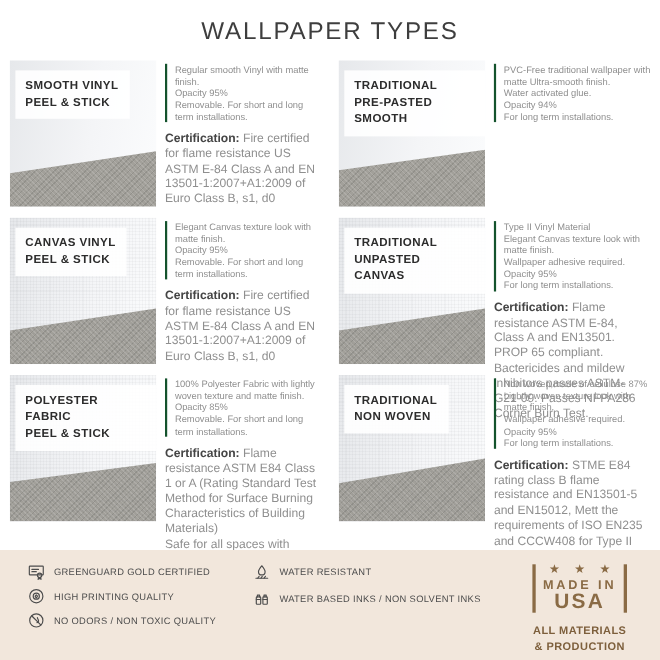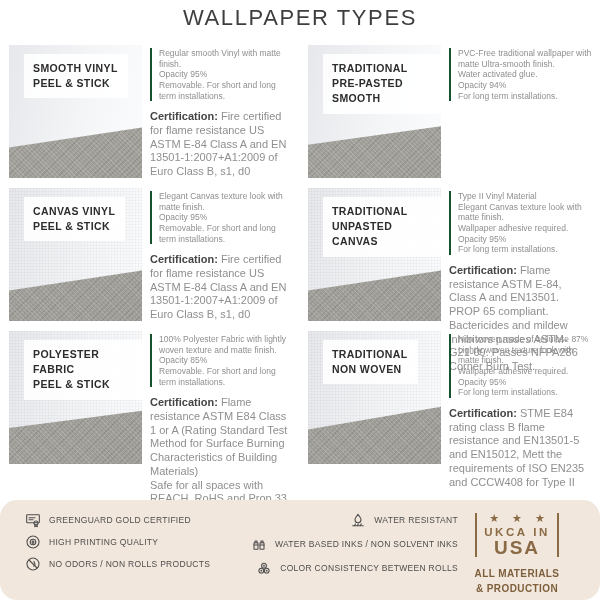--- a/index.html
+++ b/index.html
@@ -1,48 +1,48 @@
 <!DOCTYPE html>
 <html><head>
 <meta charset="utf-8">
 <style>
   html,body{margin:0;padding:0;width:600px;height:600px;overflow:hidden;background:#fff;}
   .page{width:600px;height:600px;position:relative;font-family:"Liberation Sans",sans-serif;background:#fff;}
-  .title{margin:0;padding-top:5px;text-align:center;font-size:22px;font-weight:500;
+  .title{margin:0;padding-top:15px;text-align:center;font-size:22px;font-weight:500;
          letter-spacing:1.6px;color:#3e3e3e;}
   .grid{display:grid;grid-template-columns:1fr 1fr;column-gap:15px;padding:14px 8px 0 9px;}
   .panel{display:flex;height:143px;}
   .photo{width:133px;height:133px;position:relative;flex-shrink:0;
          background:linear-gradient(100deg,#e6e8eb 0%,#f4f5f7 55%,#fbfcfd 100%);}
   .photo.tex-canvas::after,.photo.tex-fabric::after{content:"";position:absolute;inset:0;z-index:1;
          background-image:repeating-linear-gradient(0deg,rgba(110,112,118,.05) 0 1px,transparent 1px 3px),
                           repeating-linear-gradient(90deg,rgba(110,112,118,.05) 0 1px,transparent 1px 3px);}
   .floor{position:absolute;inset:0;z-index:0;clip-path:polygon(0 77%,100% 62%,100% 100%,0 100%);
          background-color:#a2a09a;
          background-image:repeating-linear-gradient(45deg,rgba(255,255,255,.14) 0 1px,transparent 1px 3px),
                           repeating-linear-gradient(-45deg,rgba(0,0,0,.10) 0 1px,transparent 1px 4px);}
   .panel:nth-of-type(2) .floor{clip-path:polygon(0 75%,100% 61%,100% 100%,0 100%);}
   .panel:nth-of-type(5) .floor{clip-path:polygon(0 73%,100% 60%,100% 100%,0 100%);}
   .panel:nth-of-type(6) .floor{clip-path:polygon(0 74%,100% 57%,100% 100%,0 100%);}
-  .photo-label{position:absolute;top:9px;left:15px;z-index:2;background:rgba(255,255,255,.9);
+  .photo-label{position:absolute;top:9px;left:5px;z-index:2;background:rgba(255,255,255,.9);
          padding:7px 10px 7px 9px;font-size:10.5px;font-weight:600;letter-spacing:.4px;
          color:#2c2c2c;line-height:1.45;white-space:pre-line;}
   .info{flex:1;padding-left:8px;padding-top:3px;min-width:0;}
   .desc{margin:0;border-left:2px solid #14532d;padding-left:7px;font-size:8.5px;line-height:1.25;
         color:#8f8f8f;white-space:pre-line;}
   .cert{margin:9px 0 0 0;font-size:11px;line-height:1.25;color:#8f8f8f;}
   .cert-label{font-weight:700;color:#454545;}
   .cert-text{white-space:pre-line;}
   .footer{position:absolute;left:0;right:0;top:500px;bottom:0;background:#f2e7dc;
-          display:flex;align-items:flex-start;padding:12px 24px 0 25px;box-sizing:border-box;border-radius:17px;}
+          display:flex;align-items:flex-start;padding:12px 14px 0 25px;box-sizing:border-box;}
   .feat-col{list-style:none;margin:0;padding:0;}
   .col1{width:205px;}
   .col2{flex:1;}
   .feat{display:flex;align-items:center;gap:8px;height:16px;margin-bottom:6px;}
-  .col2 .feat{margin-bottom:8px;justify-content:flex-end;}
+  .col2 .feat{margin-bottom:8px;}
   .ficon{width:16px;height:16px;flex-shrink:0;display:inline-flex;}
   .ficon svg{width:16px;height:16px;stroke:#4d4d4d;fill:none;stroke-width:1.6;
              stroke-linecap:round;stroke-linejoin:round;}
   .flabel{font-size:8.5px;letter-spacing:.3px;color:#4d4d4d;white-space:nowrap;}
   .usa-badge{width:118px;margin-top:1px;text-align:center;color:#8a6b45;}
   .badge-inner{display:flex;justify-content:center;align-items:stretch;gap:7px;}
   .bar{width:2.5px;background:#8a6b45;}
   .stars{font-size:11px;letter-spacing:5px;line-height:1;padding-left:5px;}
   .made-in{font-size:11.5px;font-weight:700;letter-spacing:2.6px;margin-top:2px;line-height:1.1;}
   .usa{font-size:19px;font-weight:800;letter-spacing:2px;line-height:.95;}
@@ -174,21 +174,21 @@
         <span class="flabel">HIGH PRINTING QUALITY</span>
       </li>
       <li class="feat">
         <span class="ficon">
           <svg viewBox="0 0 24 24">
               <circle cx="12" cy="12" r="9"></circle>
               <path d="M6 6l12 12"></path>
               <path d="M13.5 8c0 2 1.6 3 1.6 4.8a2.2 2.2 0 0 1-2.2 2.2"></path>
             </svg>
         </span>
-        <span class="flabel">NO ODORS / NON ROLLS PRODUCTS</span>
+        <span class="flabel">NO ODORS / NON TOXIC QUALITY</span>
       </li>
     </ul>
 
     <ul class="feat-col col2">
       <li class="feat">
         <span class="ficon">
           <svg viewBox="0 0 24 24">
               <path d="M12 3.5c2.8 3.7 4.5 5.9 4.5 8a4.5 4.5 0 0 1-9 0c0-2.1 1.7-4.3 4.5-8z"></path>
               <path d="M4 20.5h16"></path>
               <path d="M6.5 20.5l1.8-2.6M10.8 20.5l1.8-2.6M15.1 20.5l1.8-2.6"></path>
@@ -202,41 +202,28 @@
               <rect x="4.5" y="10" width="6" height="10" rx="1"></rect>
               <path d="M6 10V7.5h3V10"></path>
               <path d="M4.5 13.5h6"></path>
               <rect x="13.5" y="10" width="6" height="10" rx="1"></rect>
               <path d="M15 10V7.5h3V10"></path>
               <path d="M13.5 13.5h6"></path>
             </svg>
         </span>
         <span class="flabel">WATER BASED INKS / NON SOLVENT INKS</span>
       </li>
-      <li class="feat">
-        <span class="ficon">
-          <svg viewBox="0 0 24 24">
-              <circle cx="12" cy="8.5" r="3.6"></circle>
-              <circle cx="8" cy="16" r="3.6"></circle>
-              <circle cx="16" cy="16" r="3.6"></circle>
-              <circle cx="12" cy="8.5" r="0.6"></circle>
-              <circle cx="8" cy="16" r="0.6"></circle>
-              <circle cx="16" cy="16" r="0.6"></circle>
-            </svg>
-        </span>
-        <span class="flabel">COLOR CONSISTENCY BETWEEN ROLLS</span>
-      </li>
     </ul>
 
     <div class="usa-badge">
       <div class="badge-inner">
         <span class="bar"></span>
         <div class="badge-center">
           <div class="stars">★ ★ ★</div>
-          <div class="made-in">UKCA IN</div>
+          <div class="made-in">MADE IN</div>
           <div class="usa">USA</div>
         </div>
         <span class="bar"></span>
       </div>
       <div class="tagline">ALL MATERIALS
 &amp; PRODUCTION</div>
     </div>
 
   </footer>
 

